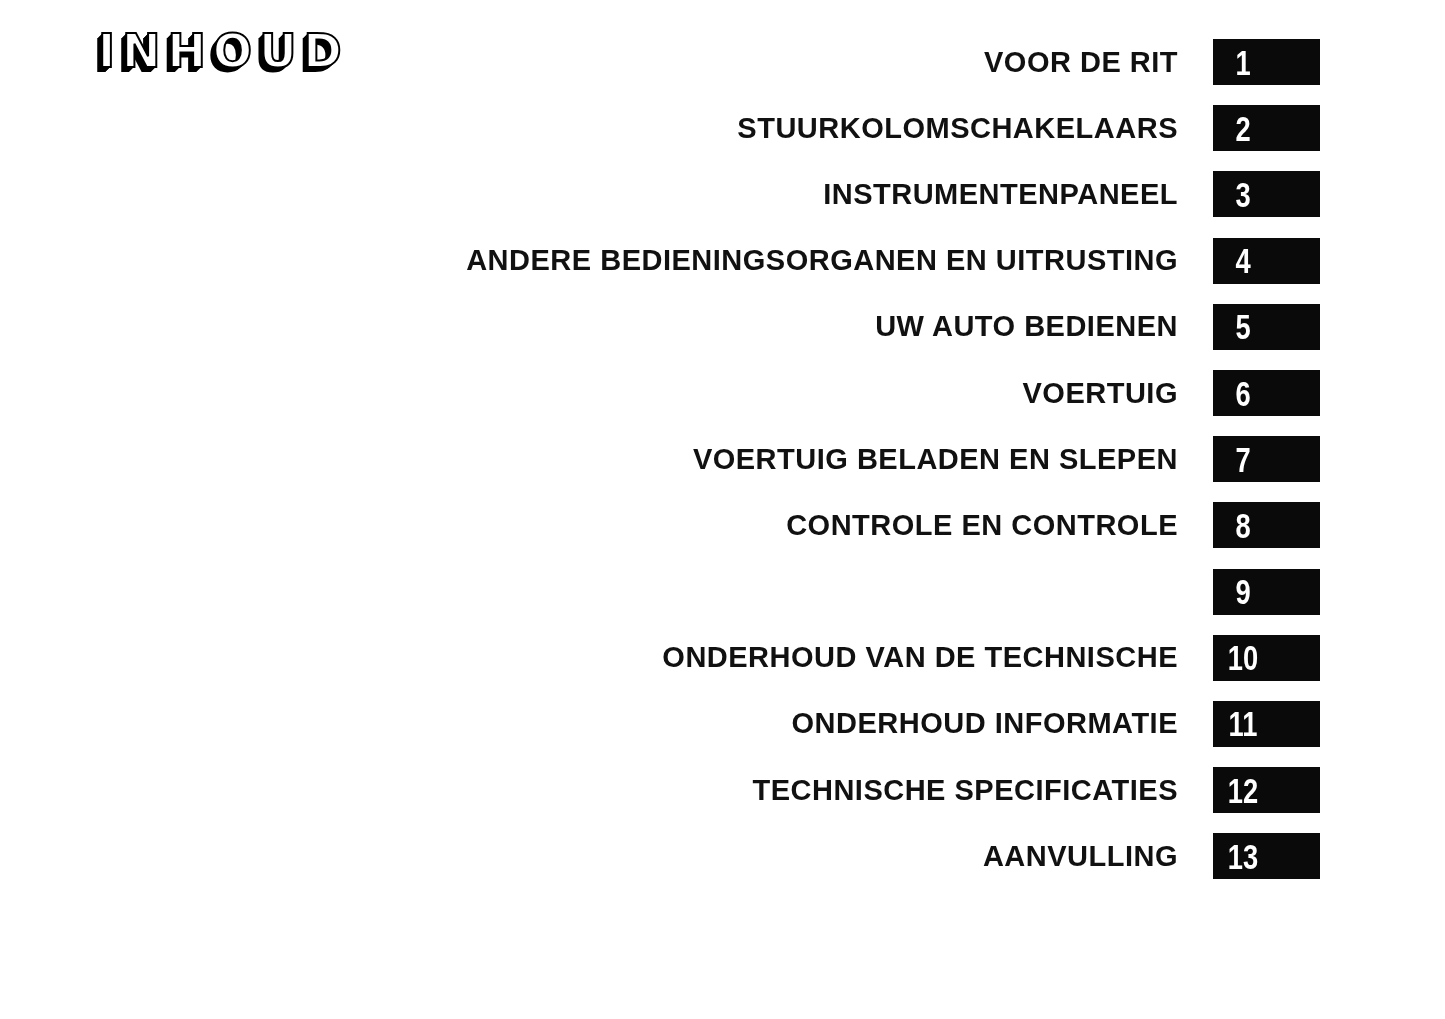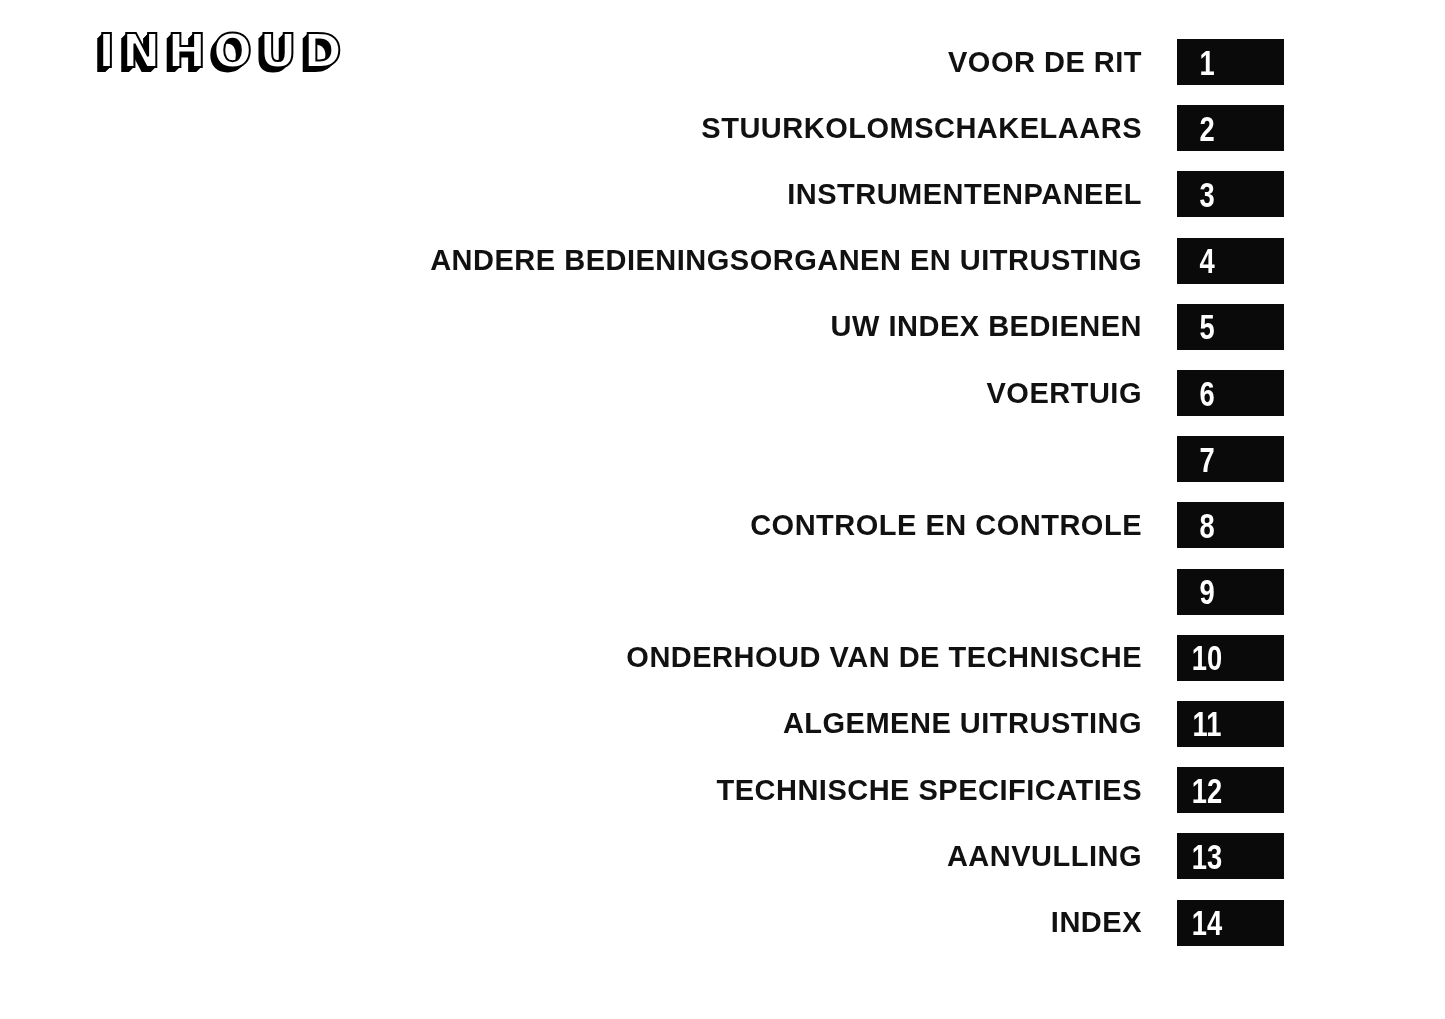--- a/index.html
+++ b/index.html
@@ -7,20 +7,21 @@
     padding: 0;
     background: #ffffff;
     font-family: "Liberation Sans", sans-serif;
   }
   .page {
     position: relative;
     width: 1284px;
     height: 1019px;
     background: #ffffff;
     overflow: hidden;
+    padding-left: 36px;
   }
   .title {
     position: absolute;
     left: 98px;
     top: 28px;
     font-family: "DejaVu Sans", sans-serif;
     font-weight: 800;
     font-size: 46px;
     letter-spacing: 7px;
     color: #ffffff;
@@ -103,32 +104,33 @@
           <span class="toc-num">3</span>
         </span>
       </div>
       <div class="toc-row">
         <span class="toc-label">ANDERE BEDIENINGSORGANEN EN UITRUSTING</span>
         <span class="toc-tab">
           <span class="toc-num">4</span>
         </span>
       </div>
       <div class="toc-row">
-        <span class="toc-label">UW INDEX BEDIENEN</span>
+        <span class="toc-label">UW AUTO BEDIENEN</span>
         <span class="toc-tab">
           <span class="toc-num">5</span>
         </span>
       </div>
       <div class="toc-row">
         <span class="toc-label">VOERTUIG</span>
         <span class="toc-tab">
           <span class="toc-num">6</span>
         </span>
       </div>
       <div class="toc-row">
+        <span class="toc-label">VOERTUIG BELADEN EN SLEPEN</span>
         <span class="toc-tab">
           <span class="toc-num">7</span>
         </span>
       </div>
       <div class="toc-row">
         <span class="toc-label">CONTROLE EN CONTROLE</span>
         <span class="toc-tab">
           <span class="toc-num">8</span>
         </span>
       </div>
@@ -137,37 +139,31 @@
           <span class="toc-num">9</span>
         </span>
       </div>
       <div class="toc-row">
         <span class="toc-label">ONDERHOUD VAN DE TECHNISCHE</span>
         <span class="toc-tab">
           <span class="toc-num">10</span>
         </span>
       </div>
       <div class="toc-row">
-        <span class="toc-label">ALGEMENE UITRUSTING</span>
+        <span class="toc-label">ONDERHOUD INFORMATIE</span>
         <span class="toc-tab">
           <span class="toc-num">11</span>
         </span>
       </div>
       <div class="toc-row">
         <span class="toc-label">TECHNISCHE SPECIFICATIES</span>
         <span class="toc-tab">
           <span class="toc-num">12</span>
         </span>
       </div>
       <div class="toc-row">
         <span class="toc-label">AANVULLING</span>
         <span class="toc-tab">
           <span class="toc-num">13</span>
         </span>
       </div>
-      <div class="toc-row">
-        <span class="toc-label">INDEX</span>
-        <span class="toc-tab">
-          <span class="toc-num">14</span>
-        </span>
-      </div>
     </div>
 </div>
 
 </body></html>

